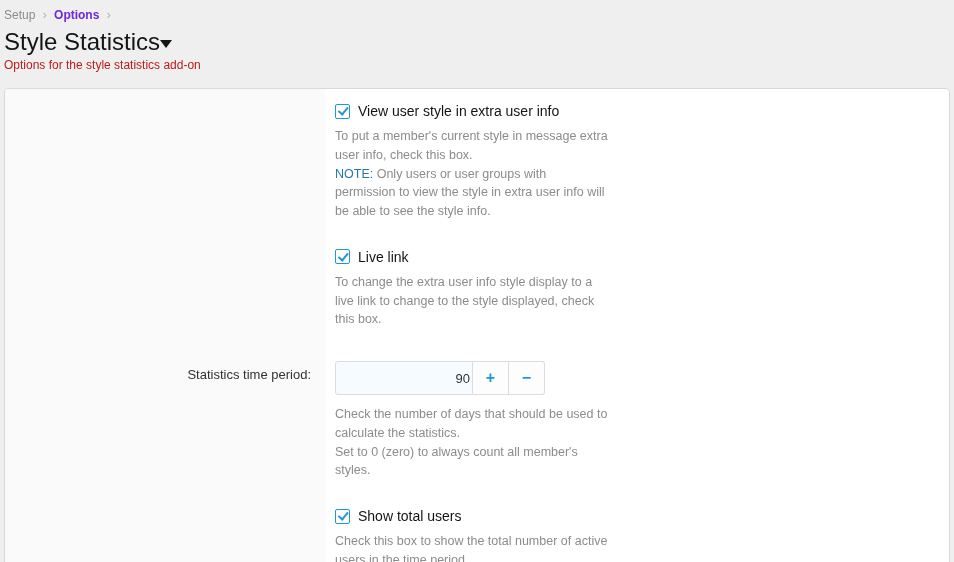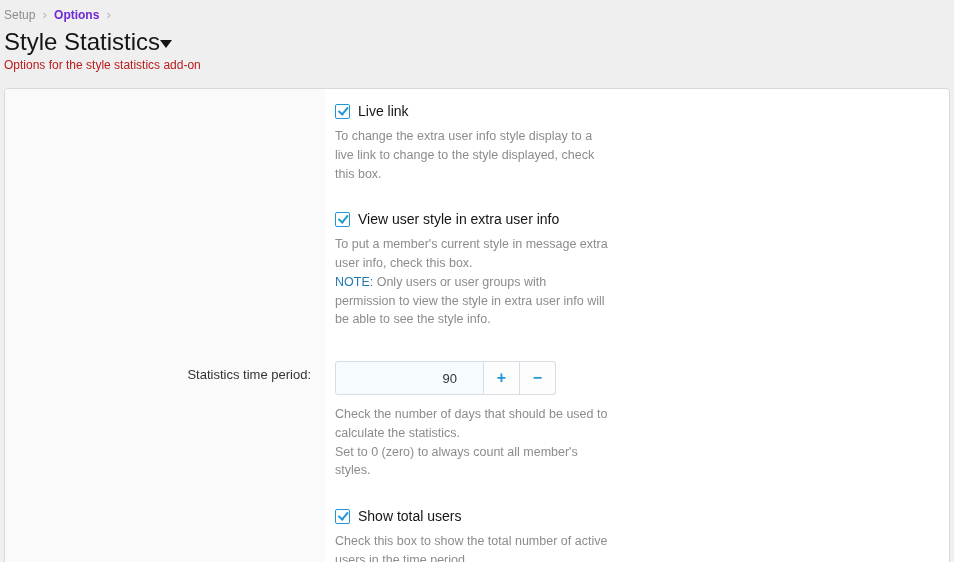--- a/index.html
+++ b/index.html
@@ -115,27 +115,27 @@
   .opt-desc .note { color: #2577b1; }
   .opt-block { margin-bottom: 28px; }
   .opt-block:last-child { margin-bottom: 0; }
 
   .number-row {
     display: flex;
     align-items: center;
     margin-bottom: 10px;
   }
   .number-input {
-    width: 149px;
+    width: 138px;
     height: 34px;
     border: 1px solid #d7dde3;
     border-radius: 3px 0 0 3px;
     background: #f6fbff;
     text-align: right;
-    padding: 0 26px;
+    padding: 0 2px;
     font-size: 13px;
     color: #333;
     outline: none;
   }
   .step-btn {
     width: 36px;
     height: 34px;
     border: 1px solid #d7dde3;
     border-left: none;
     background: #fdfdfd;
@@ -172,34 +172,34 @@
 <div class="panel">
 
   <div class="form-row">
     <div class="form-row-inner">
       <div class="form-label-col"></div>
       <div class="form-value-col">
 
         <div class="opt-block">
           <div class="opt-title">
             <span class="checkbox checked"></span>
-            <span class="opt-title-text">Live link</span>
-          </div>
-          <div class="opt-desc">To change the extra user info style display to a live link to change to the style displayed, check this box.</div>
-        </div>
-
-        <div class="opt-block">
-          <div class="opt-title">
-            <span class="checkbox checked"></span>
             <span class="opt-title-text">View user style in extra user info</span>
           </div>
           <div class="opt-desc">
             <span>To put a member's current style in message extra user info, check this box.</span><br>
             <span class="note">NOTE:</span><span> Only users or user groups with permission to view the style in extra user info will be able to see the style info.</span>
           </div>
+        </div>
+
+        <div class="opt-block">
+          <div class="opt-title">
+            <span class="checkbox checked"></span>
+            <span class="opt-title-text">Live link</span>
+          </div>
+          <div class="opt-desc">To change the extra user info style display to a live link to change to the style displayed, check this box.</div>
         </div>
 
       </div>
     </div>
   </div>
 
   <div class="form-row">
     <div class="form-row-inner">
       <div class="form-label-col label-align-number">Statistics time period:</div>
       <div class="form-value-col">

